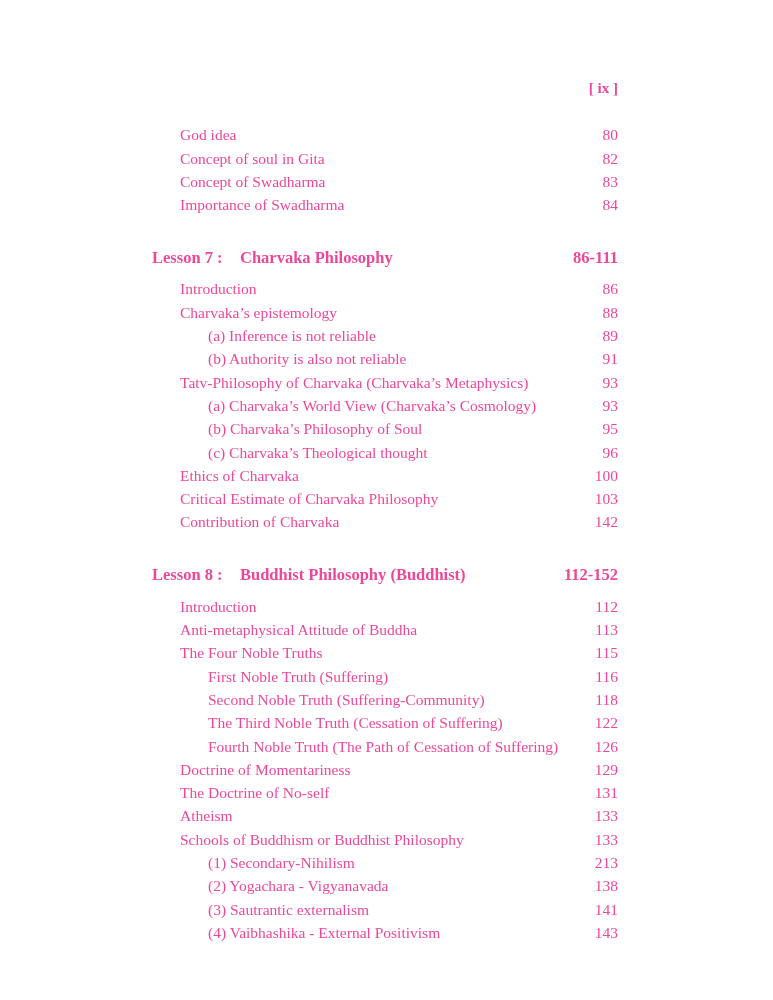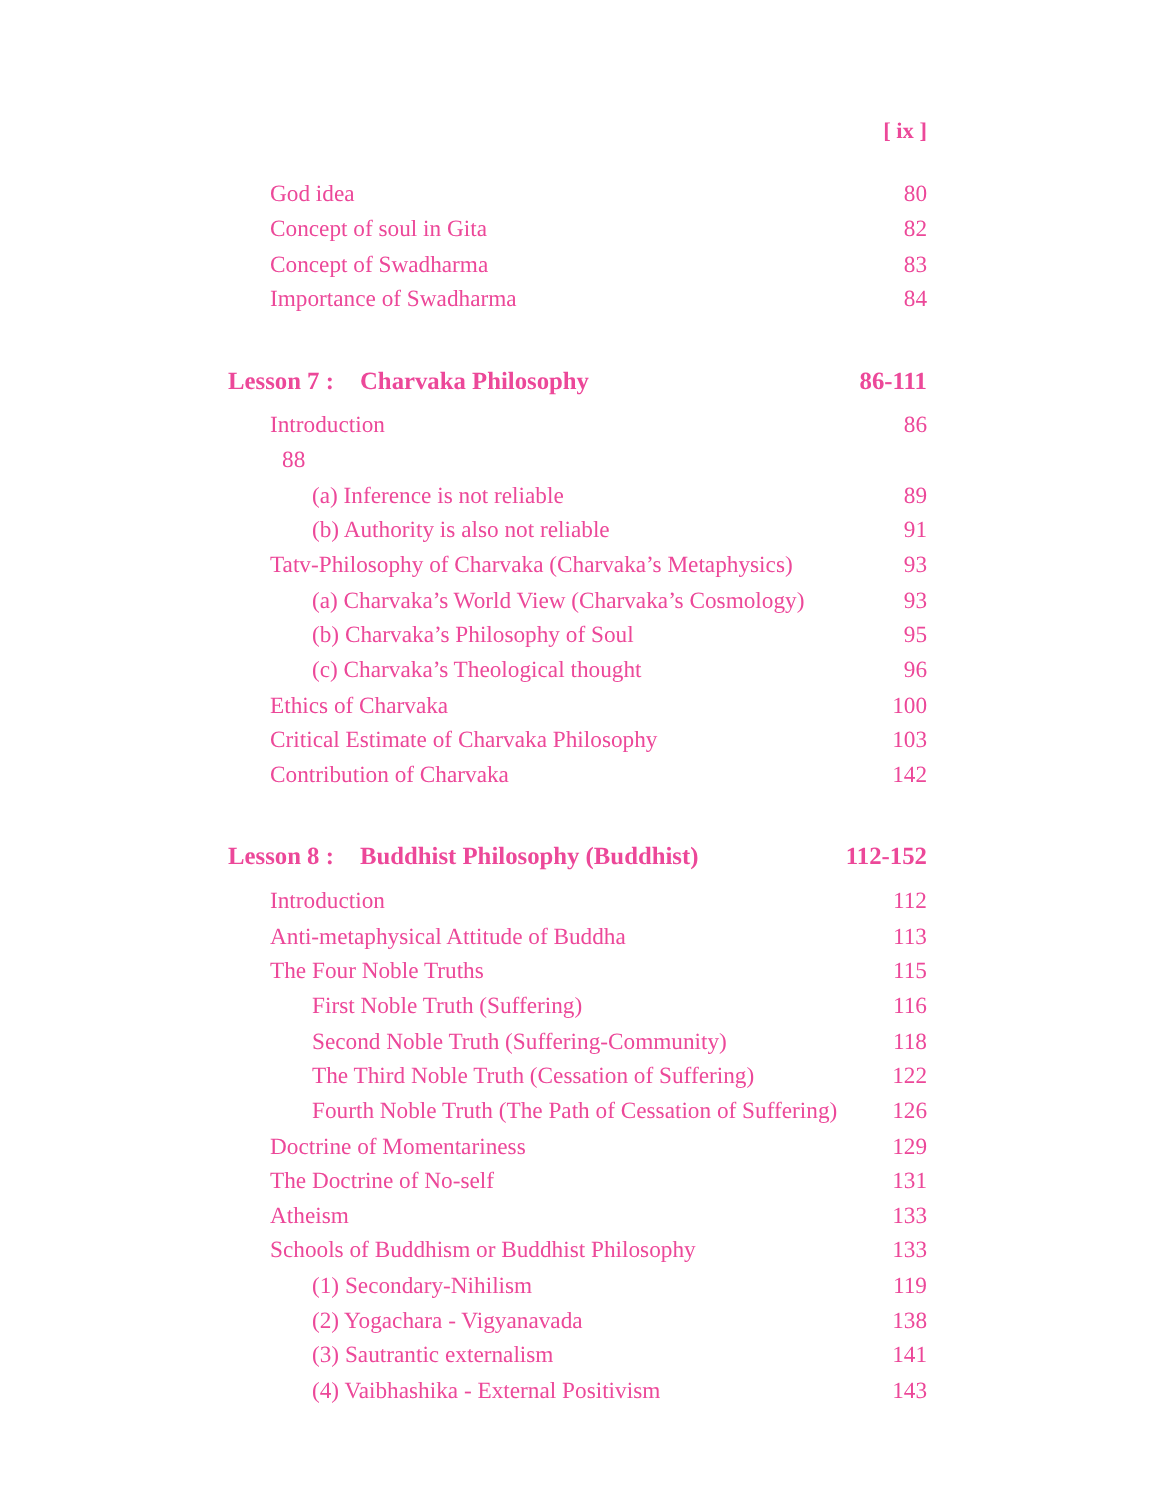--- a/index.html
+++ b/index.html
@@ -28,21 +28,21 @@
     text-align: right;
     font-weight: bold;
     font-size: 15px;
     line-height: 18px;
   }
   .toc {
     margin-top: 24px;
   }
   .row {
     display: flex;
-    align-items: flex-start;
+    align-items: flex-end;
     height: 23.3px;
     font-size: 15.5px;
   }
   .row .label {
     flex: 1 1 auto;
     white-space: nowrap;
   }
   .row .pg {
     flex: 0 0 auto;
     text-align: right;
@@ -88,20 +88,21 @@
         <div class="row lesson">
           <span class="lesson-label">Lesson 7 :</span>
           <span class="label lesson-title">Charvaka Philosophy</span>
           <span class="pg">86-111</span>
         </div>
         <div class="row l1">
           <span class="label">Introduction</span>
           <span class="pg">86</span>
         </div>
         <div class="row l1">
+          <span class="label">Charvaka’s epistemology</span>
           <span class="pg">88</span>
         </div>
         <div class="row l2">
           <span class="label">(a) Inference is not reliable</span>
           <span class="pg">89</span>
         </div>
         <div class="row l2">
           <span class="label">(b) Authority is also not reliable</span>
           <span class="pg">91</span>
         </div>
@@ -177,21 +178,21 @@
         <div class="row l1">
           <span class="label">Atheism</span>
           <span class="pg">133</span>
         </div>
         <div class="row l1">
           <span class="label">Schools of Buddhism or Buddhist Philosophy</span>
           <span class="pg">133</span>
         </div>
         <div class="row l2">
           <span class="label">(1) Secondary-Nihilism</span>
-          <span class="pg">119</span>
+          <span class="pg">213</span>
         </div>
         <div class="row l2">
           <span class="label">(2) Yogachara - Vigyanavada</span>
           <span class="pg">138</span>
         </div>
         <div class="row l2">
           <span class="label">(3) Sautrantic externalism</span>
           <span class="pg">141</span>
         </div>
         <div class="row l2">

